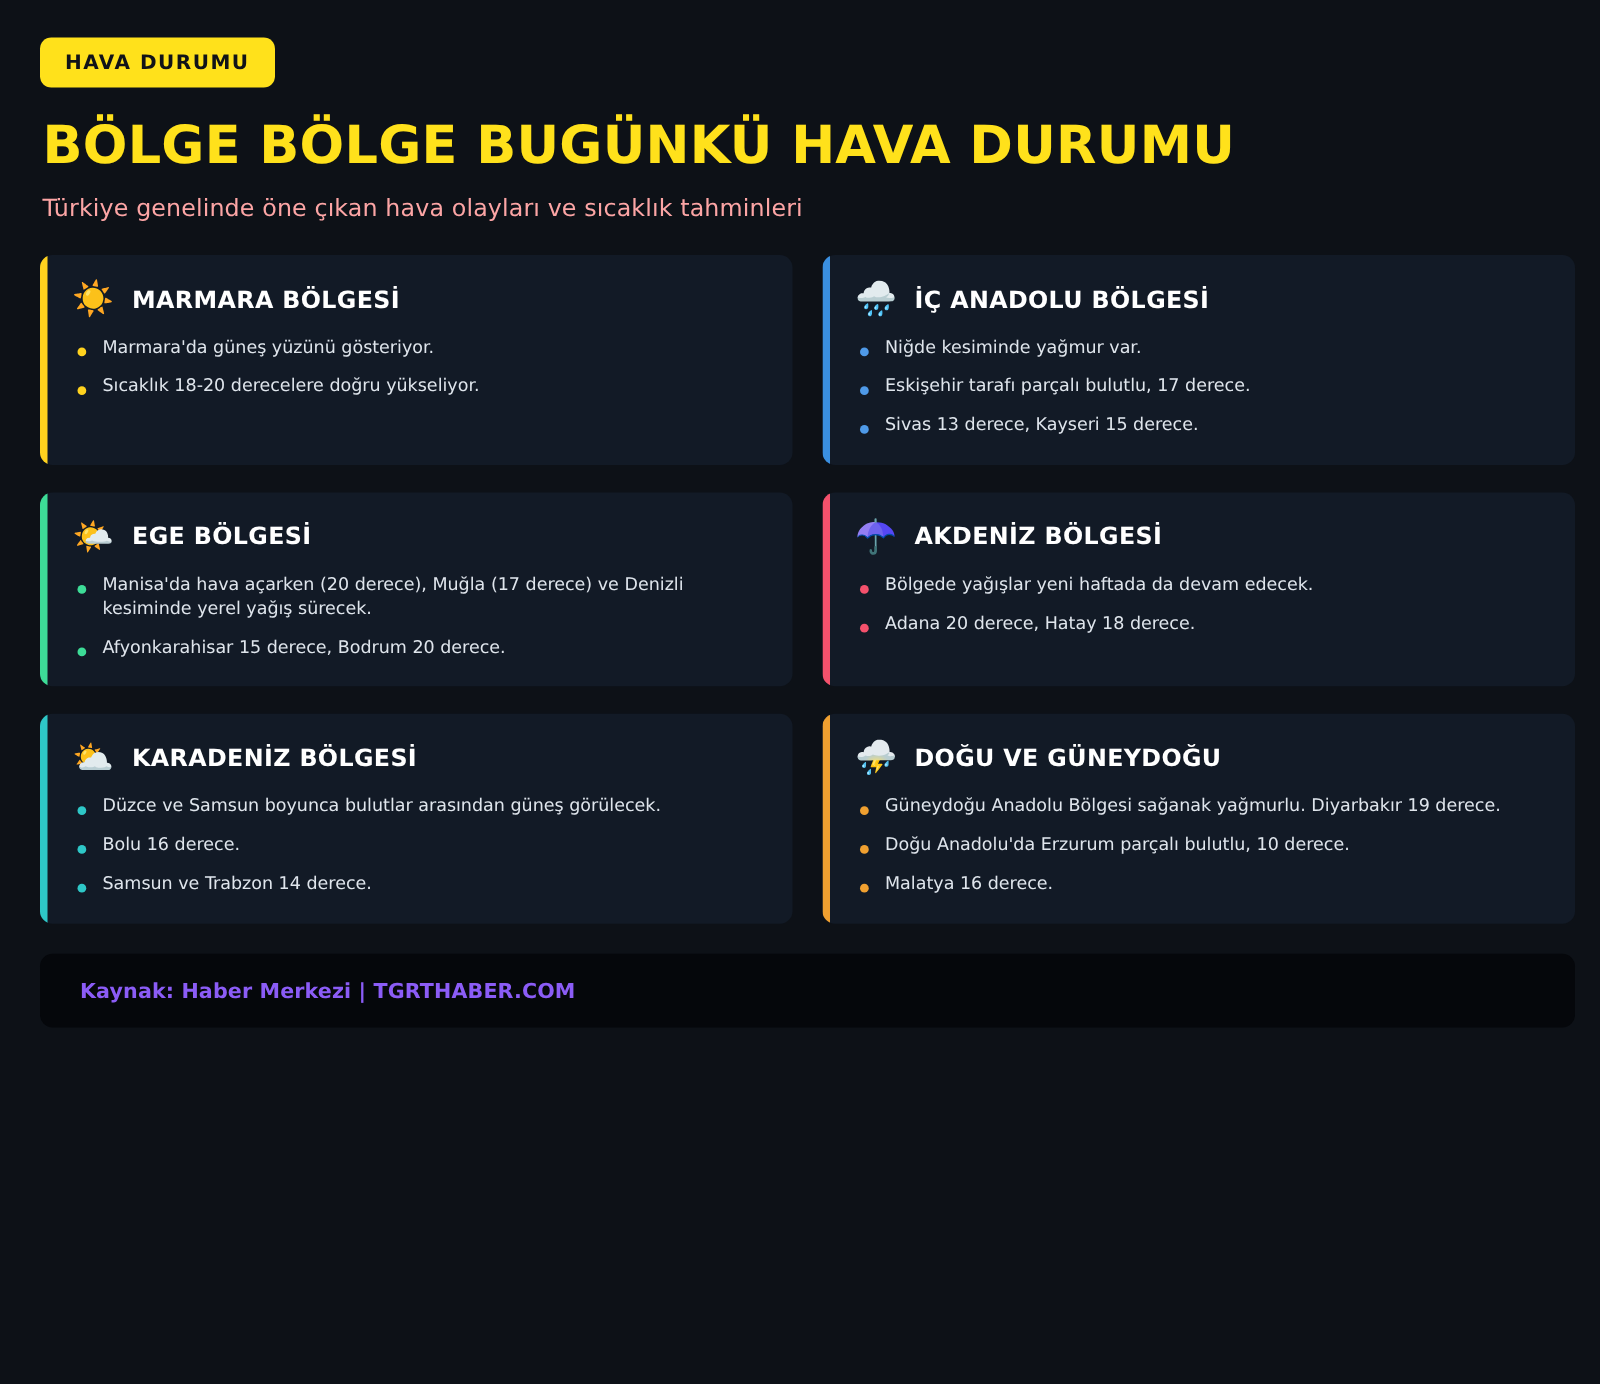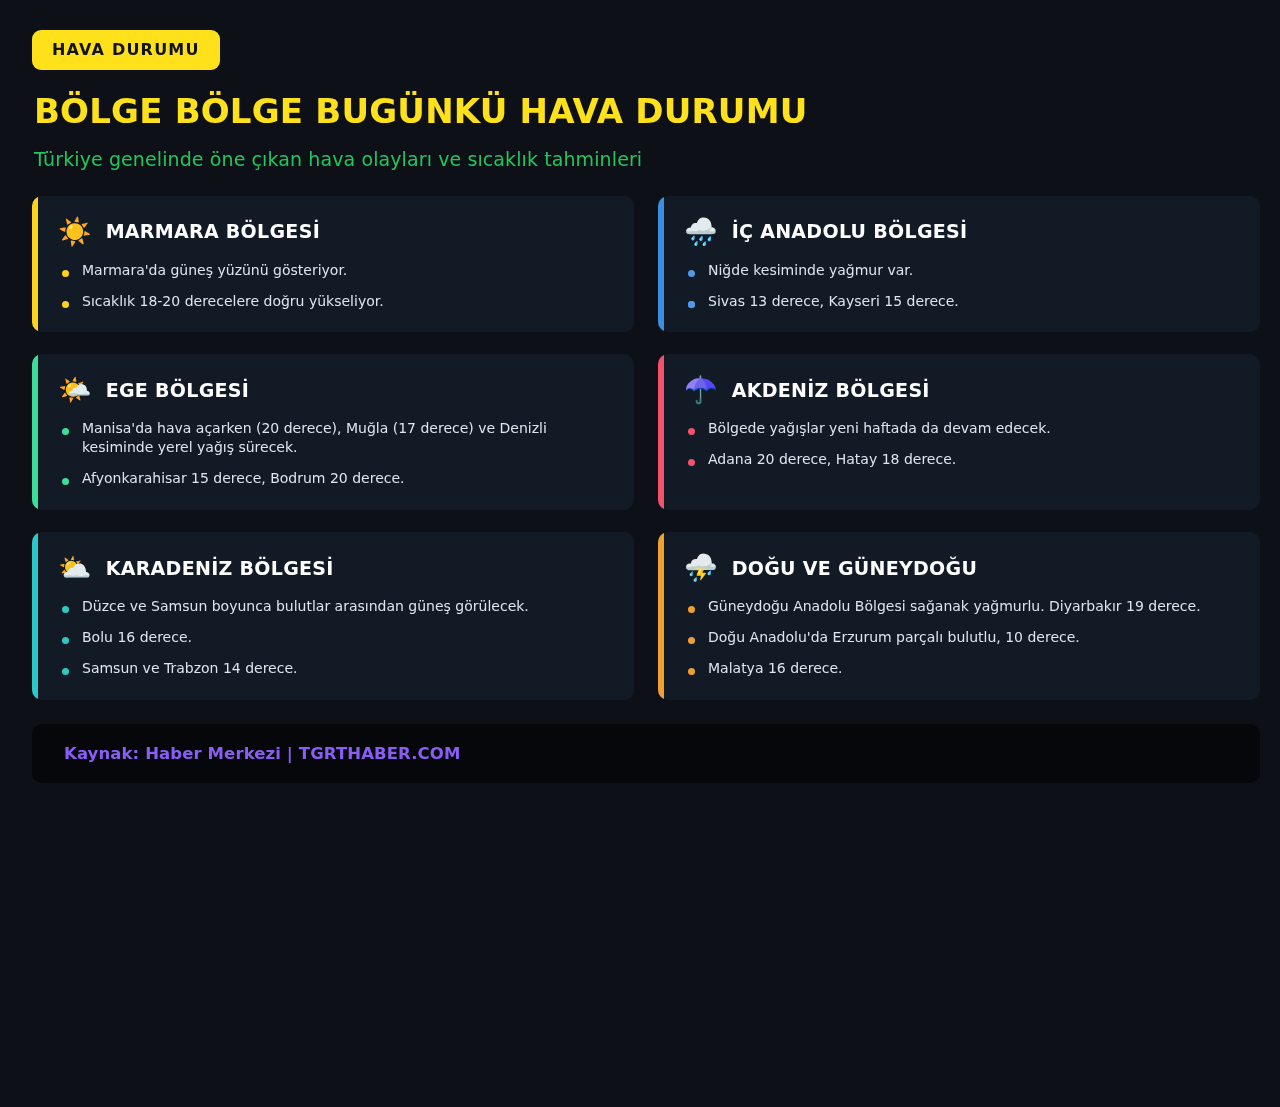--- a/index.html
+++ b/index.html
@@ -26,28 +26,28 @@
     color: #111318;
     font-weight: bold;
     font-size: 16px;
     letter-spacing: 1.2px;
     padding: 12px 20px;
     border-radius: 9px;
     line-height: 1;
   }
   .main-title {
     color: #ffe11b;
-    font-size: 34px;
+    font-size: 42px;
     font-weight: bold;
     letter-spacing: 0.2px;
     margin: 24px 0 0 2px;
     line-height: 1.05;
   }
   .subtitle {
-    color: #22c55e;
+    color: #fca5a5;
     font-size: 19px;
     margin: 18px 0 0 2px;
     letter-spacing: 0.1px;
   }
   
   .grid {
     margin-top: 26px;
     display: grid;
     grid-template-columns: 1fr 1fr;
     gap: 22px 24px;
@@ -132,21 +132,21 @@
         </ul>
       </div>
       <div class="card">
         <div class="accent" style="background: rgb(58, 143, 224);"></div>
         <div class="card-head">
           <span class="card-icon">🌧️</span>
           <span class="card-title">İÇ ANADOLU BÖLGESİ</span>
         </div>
         <ul class="bullets">
           <li><span class="dot" style="background: rgb(79, 154, 232);"></span><span>Niğde kesiminde yağmur var.</span></li>
-          <li><span class="dot" style="background: rgb(79, 154, 232);"></span></li>
+          <li><span class="dot" style="background: rgb(79, 154, 232);"></span><span>Eskişehir tarafı parçalı bulutlu, 17 derece.</span></li>
           <li><span class="dot" style="background: rgb(79, 154, 232);"></span><span>Sivas 13 derece, Kayseri 15 derece.</span></li>
         </ul>
       </div>
       <div class="card">
         <div class="accent" style="background: rgb(61, 220, 151);"></div>
         <div class="card-head">
           <span class="card-icon">🌤️</span>
           <span class="card-title">EGE BÖLGESİ</span>
         </div>
         <ul class="bullets">

